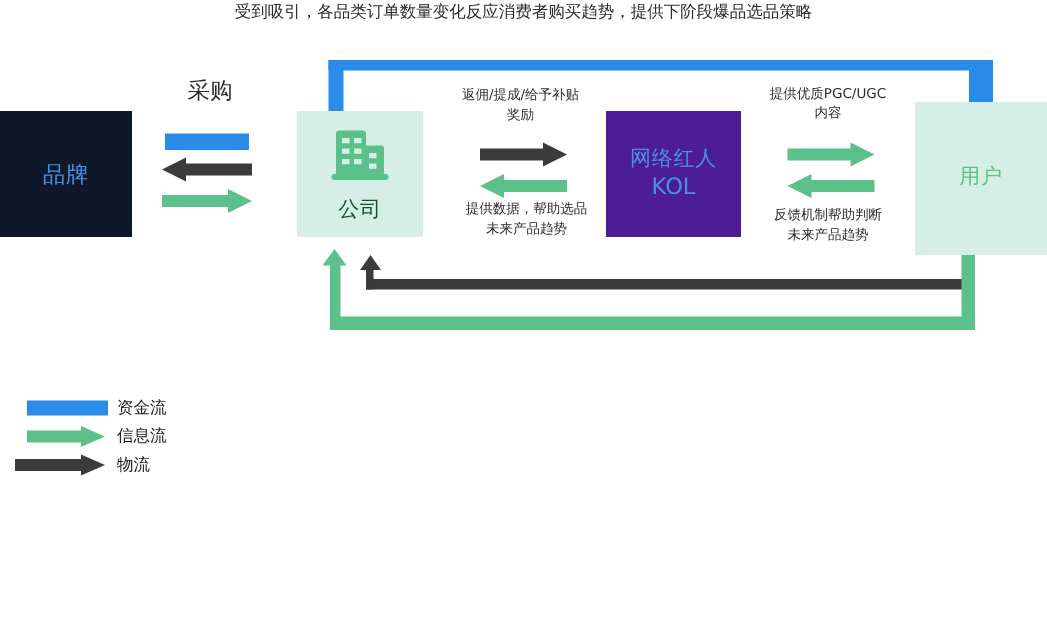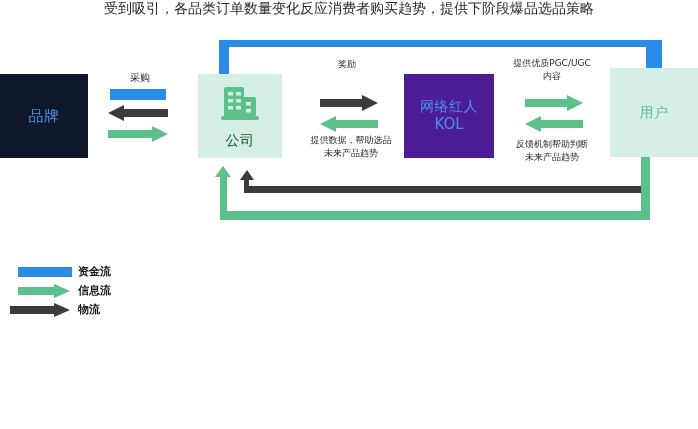--- a/index.html
+++ b/index.html
@@ -56,21 +56,21 @@
   #node-kol {
     left: 404px; top: 74px;
     width: 90px; height: 84px;
     background: #4c1d95;
   }
   #node-kol .node-label { color: #4a90e2; }
   #node-kol .node-sub { color: #4a90e2; font-size: 15px; }
 
   #node-user {
     left: 610px; top: 68px;
-    width: 88px; height: 89px;
+    width: 88px; height: 102px;
     background: #d6efe6;
   }
   #node-user .node-label { color: #5cc08a; }
 
   
   .building-icon { margin-bottom: 4px; }
 
   
   .caption {
     position: absolute;
@@ -85,32 +85,32 @@
     text-align: center;
     line-height: 1.4;
   }
   .caption-stack span {
     display: block;
     font-size: 9px;
     color: #2b2b2b;
     white-space: nowrap;
   }
 
-  #cap-procurement { left: 104px; top: 71px; width: 72px; font-size: 10px; }
+  #cap-procurement { left: 104px; top: 50px; width: 72px; font-size: 15px; }
 
   #cap-rebate { left: 288px; top: 58px; width: 118px; }
   #cap-data   { left: 292px; top: 134px; width: 118px; }
   #cap-pgc    { left: 490px; top: 57px; width: 124px; }
   #cap-feedback { left: 490px; top: 138px; width: 124px; text-align: center; }
 
   #cap-bottom {
     left: 0px; top: 228px;
     width: 698px;
     text-align: center;
-    font-size: 14px;
+    font-size: 11px;
     color: #2b2b2b;
     white-space: nowrap;
   }
 
   
   .arrow {
     position: absolute;
   }
   
   .arrow-h .shaft {
@@ -147,21 +147,21 @@
   .legend-glyph {
     position: relative;
     width: 62px;
     height: 14px;
     margin-right: 6px;
     flex: 0 0 62px;
   }
   .legend-text {
     font-size: 11px;
     color: #1a1a1a;
-    font-weight: bold;
+    font-weight: normal;
     white-space: nowrap;
   }
 </style>
 </head>
 <body>
 
 <div id="canvas">
 
   <div class="bar" style="left:219px; top:40px; width:10px; height:38px; background:#2a8ce8;"></div>
 
@@ -177,20 +177,21 @@
   </div>
 
   <div class="arrow arrow-h right" style="left:108px; top:126px; width:60px; height:16px;">
     <div class="shaft" style="left:0; top:4px; width:46px; height:8px; background:#5cc08a;"></div>
     <div class="head" style="border-left:16px solid #5cc08a;"></div>
   </div>
 
   <div class="caption" id="cap-procurement">采购</div>
 
   <div class="caption-stack" id="cap-rebate">
+    <span>返佣/提成/给予补贴</span>
     <span>奖励</span>
   </div>
 
   <div class="arrow arrow-h right" style="left:320px; top:95px; width:58px; height:16px;">
     <div class="shaft" style="left:0; top:4px; width:44px; height:8px; background:#3b3b3b;"></div>
     <div class="head" style="border-left:16px solid #3b3b3b;"></div>
   </div>
 
   <div class="arrow arrow-h left" style="left:320px; top:116px; width:58px; height:16px;">
     <div class="shaft" style="left:14px; top:4px; width:44px; height:8px; background:#5cc08a;"></div>

